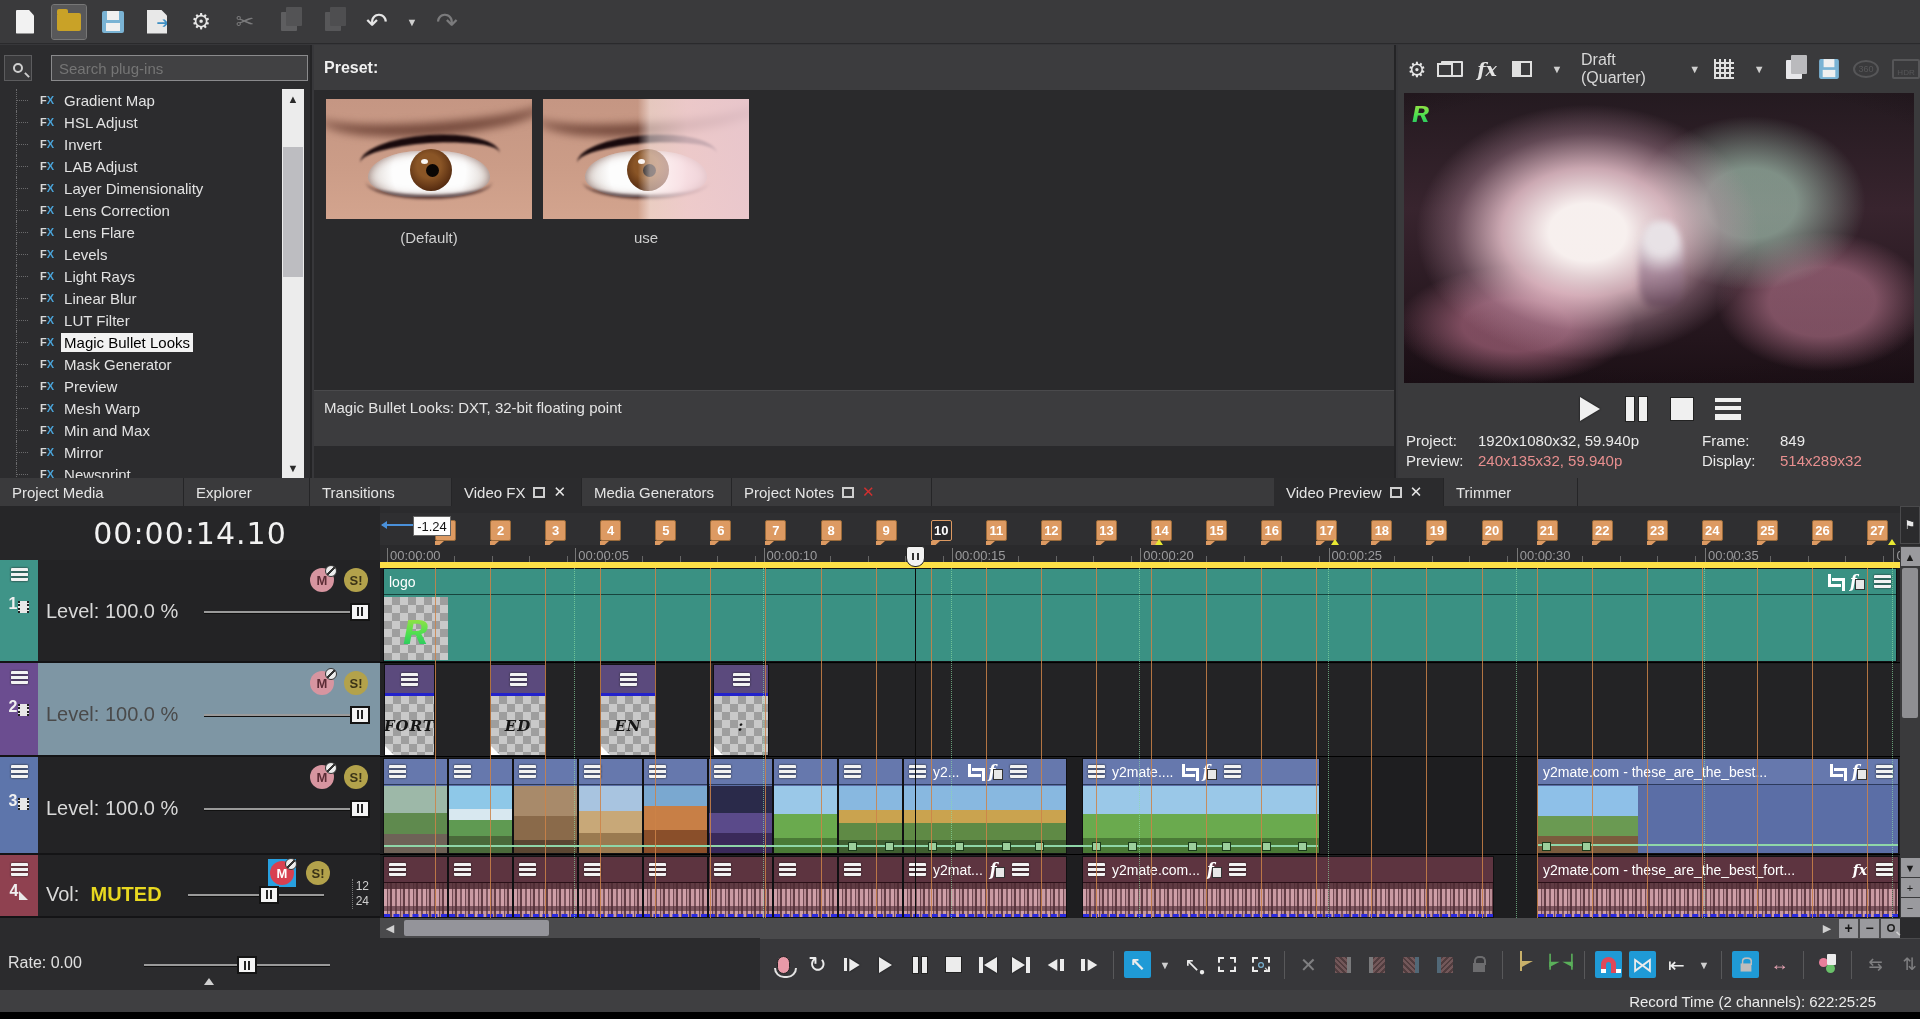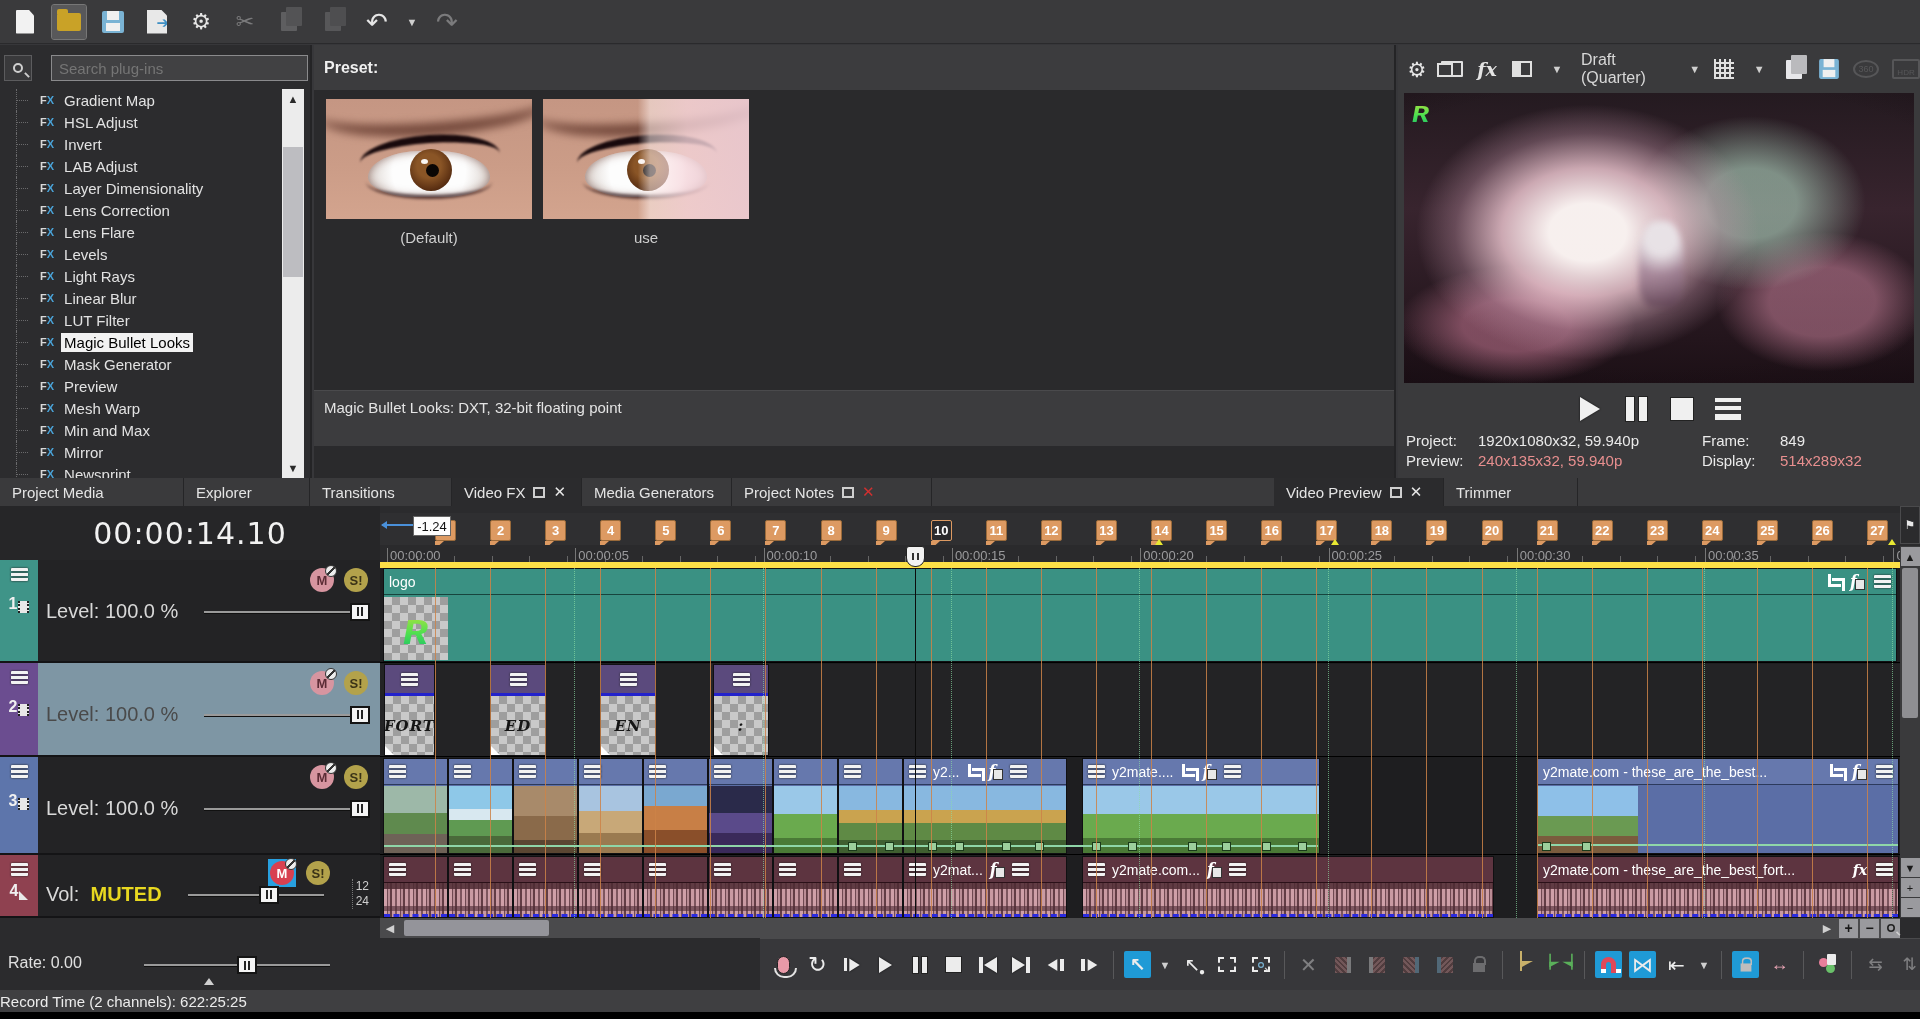--- a/index.html
+++ b/index.html
@@ -229,21 +229,21 @@
   .flagico:after { content:""; position:absolute; left:-13px; top:-10px; height:20px; border-left:2px solid #c8b06a; }
   .flagico.green { border-left-color:#5ab05a; } .flagico.green:after { border-left-color:#5ab05a; }
   .hatch { width:16px; height:16px; background:repeating-linear-gradient(45deg,#c88,#c88 2px,#744 2px 4px); border-right:4px solid #ddd; }
   .groupdots { position:relative; width:18px; height:18px; }
   .groupdots i { position:absolute; border-radius:50%; width:9px; height:9px; }
   .groupdots i:nth-child(1) { left:0; top:2px; background:#e87f9a; }
   .groupdots i:nth-child(2) { left:7px; top:8px; background:#6ac06a; }
   .groupdots i:nth-child(3) { left:8px; top:-2px; width:9px; height:11px; border-radius:1px; background:#ececec; }
 
   
-  .statusbar { position:absolute; left:0; top:990px; width:1920px; height:22px; background:#3f3f41; display:flex; align-items:center; justify-content:flex-start; padding-right:44px; font-size:15px; color:#ececec; }
+  .statusbar { position:absolute; left:0; top:990px; width:1920px; height:22px; background:#3f3f41; display:flex; align-items:center; justify-content:flex-end; padding-right:44px; font-size:15px; color:#ececec; }
   .blackstrip { position:absolute; left:0; top:1012px; width:1920px; height:7px; background:#000; }
 </style>
 </head>
 <body>
 
 <div id="app">
 
   <div class="topbar">
     <div class="tbtn">
         <div class="pageico"></div>

